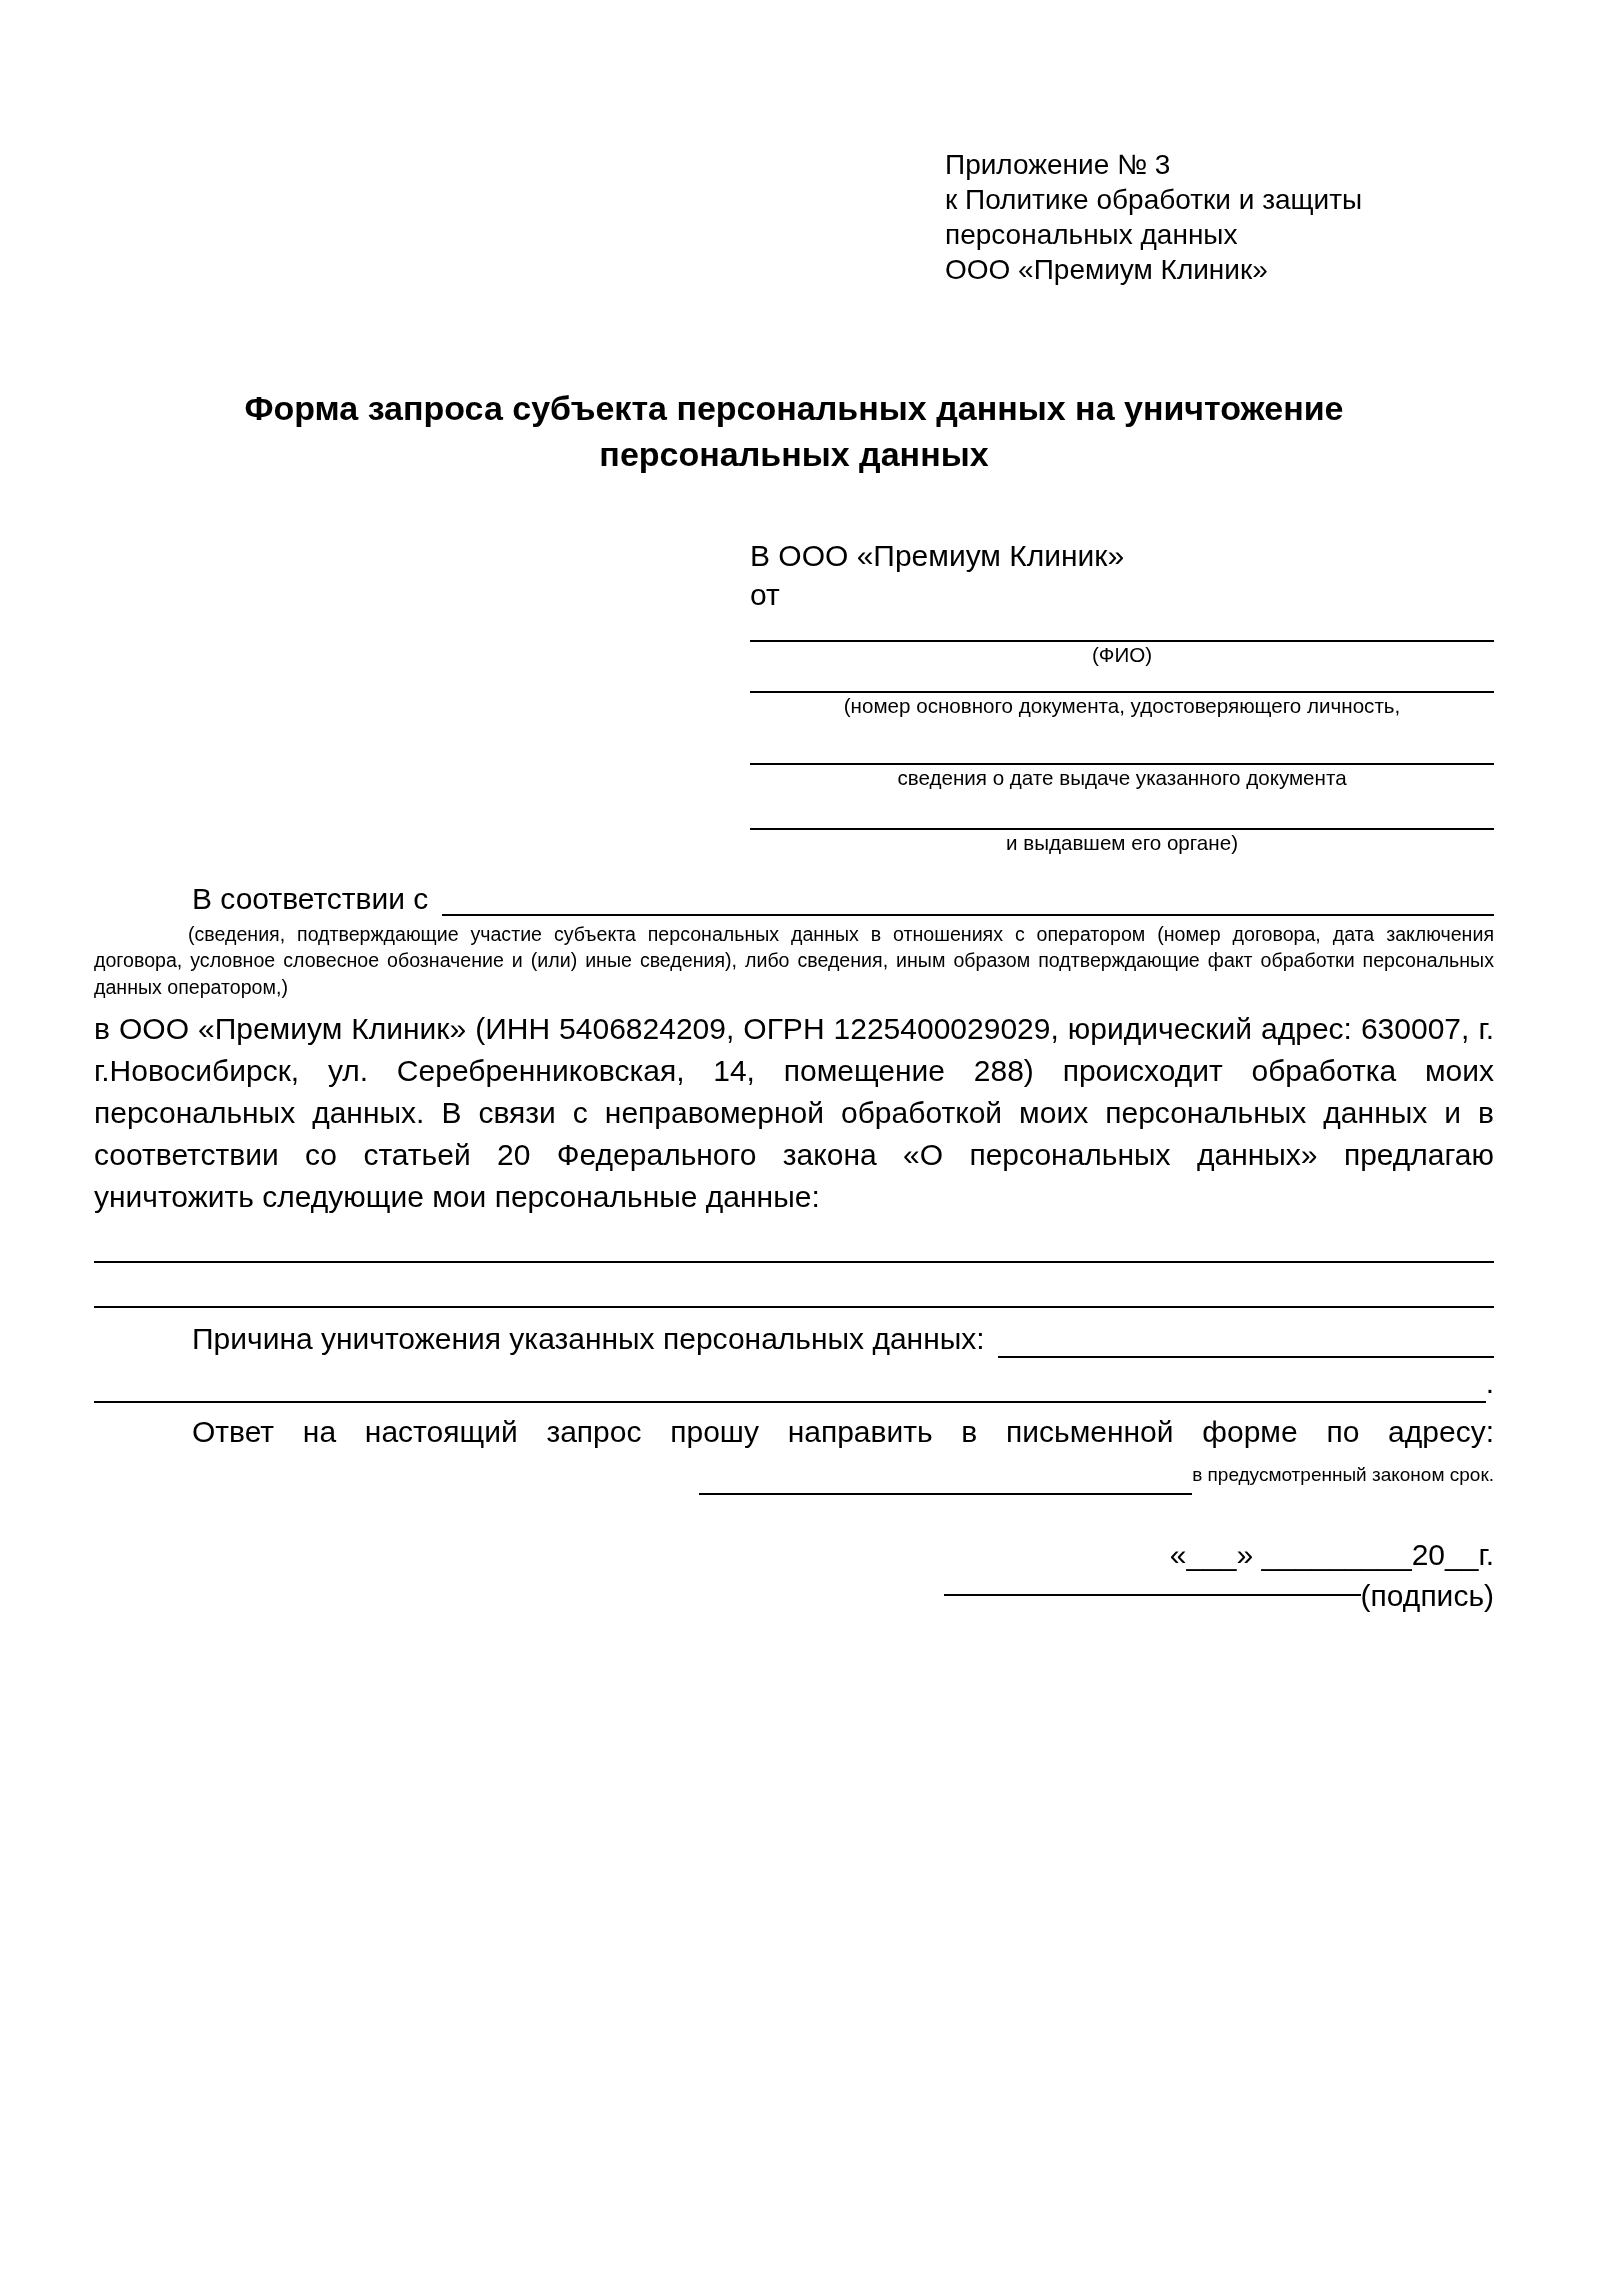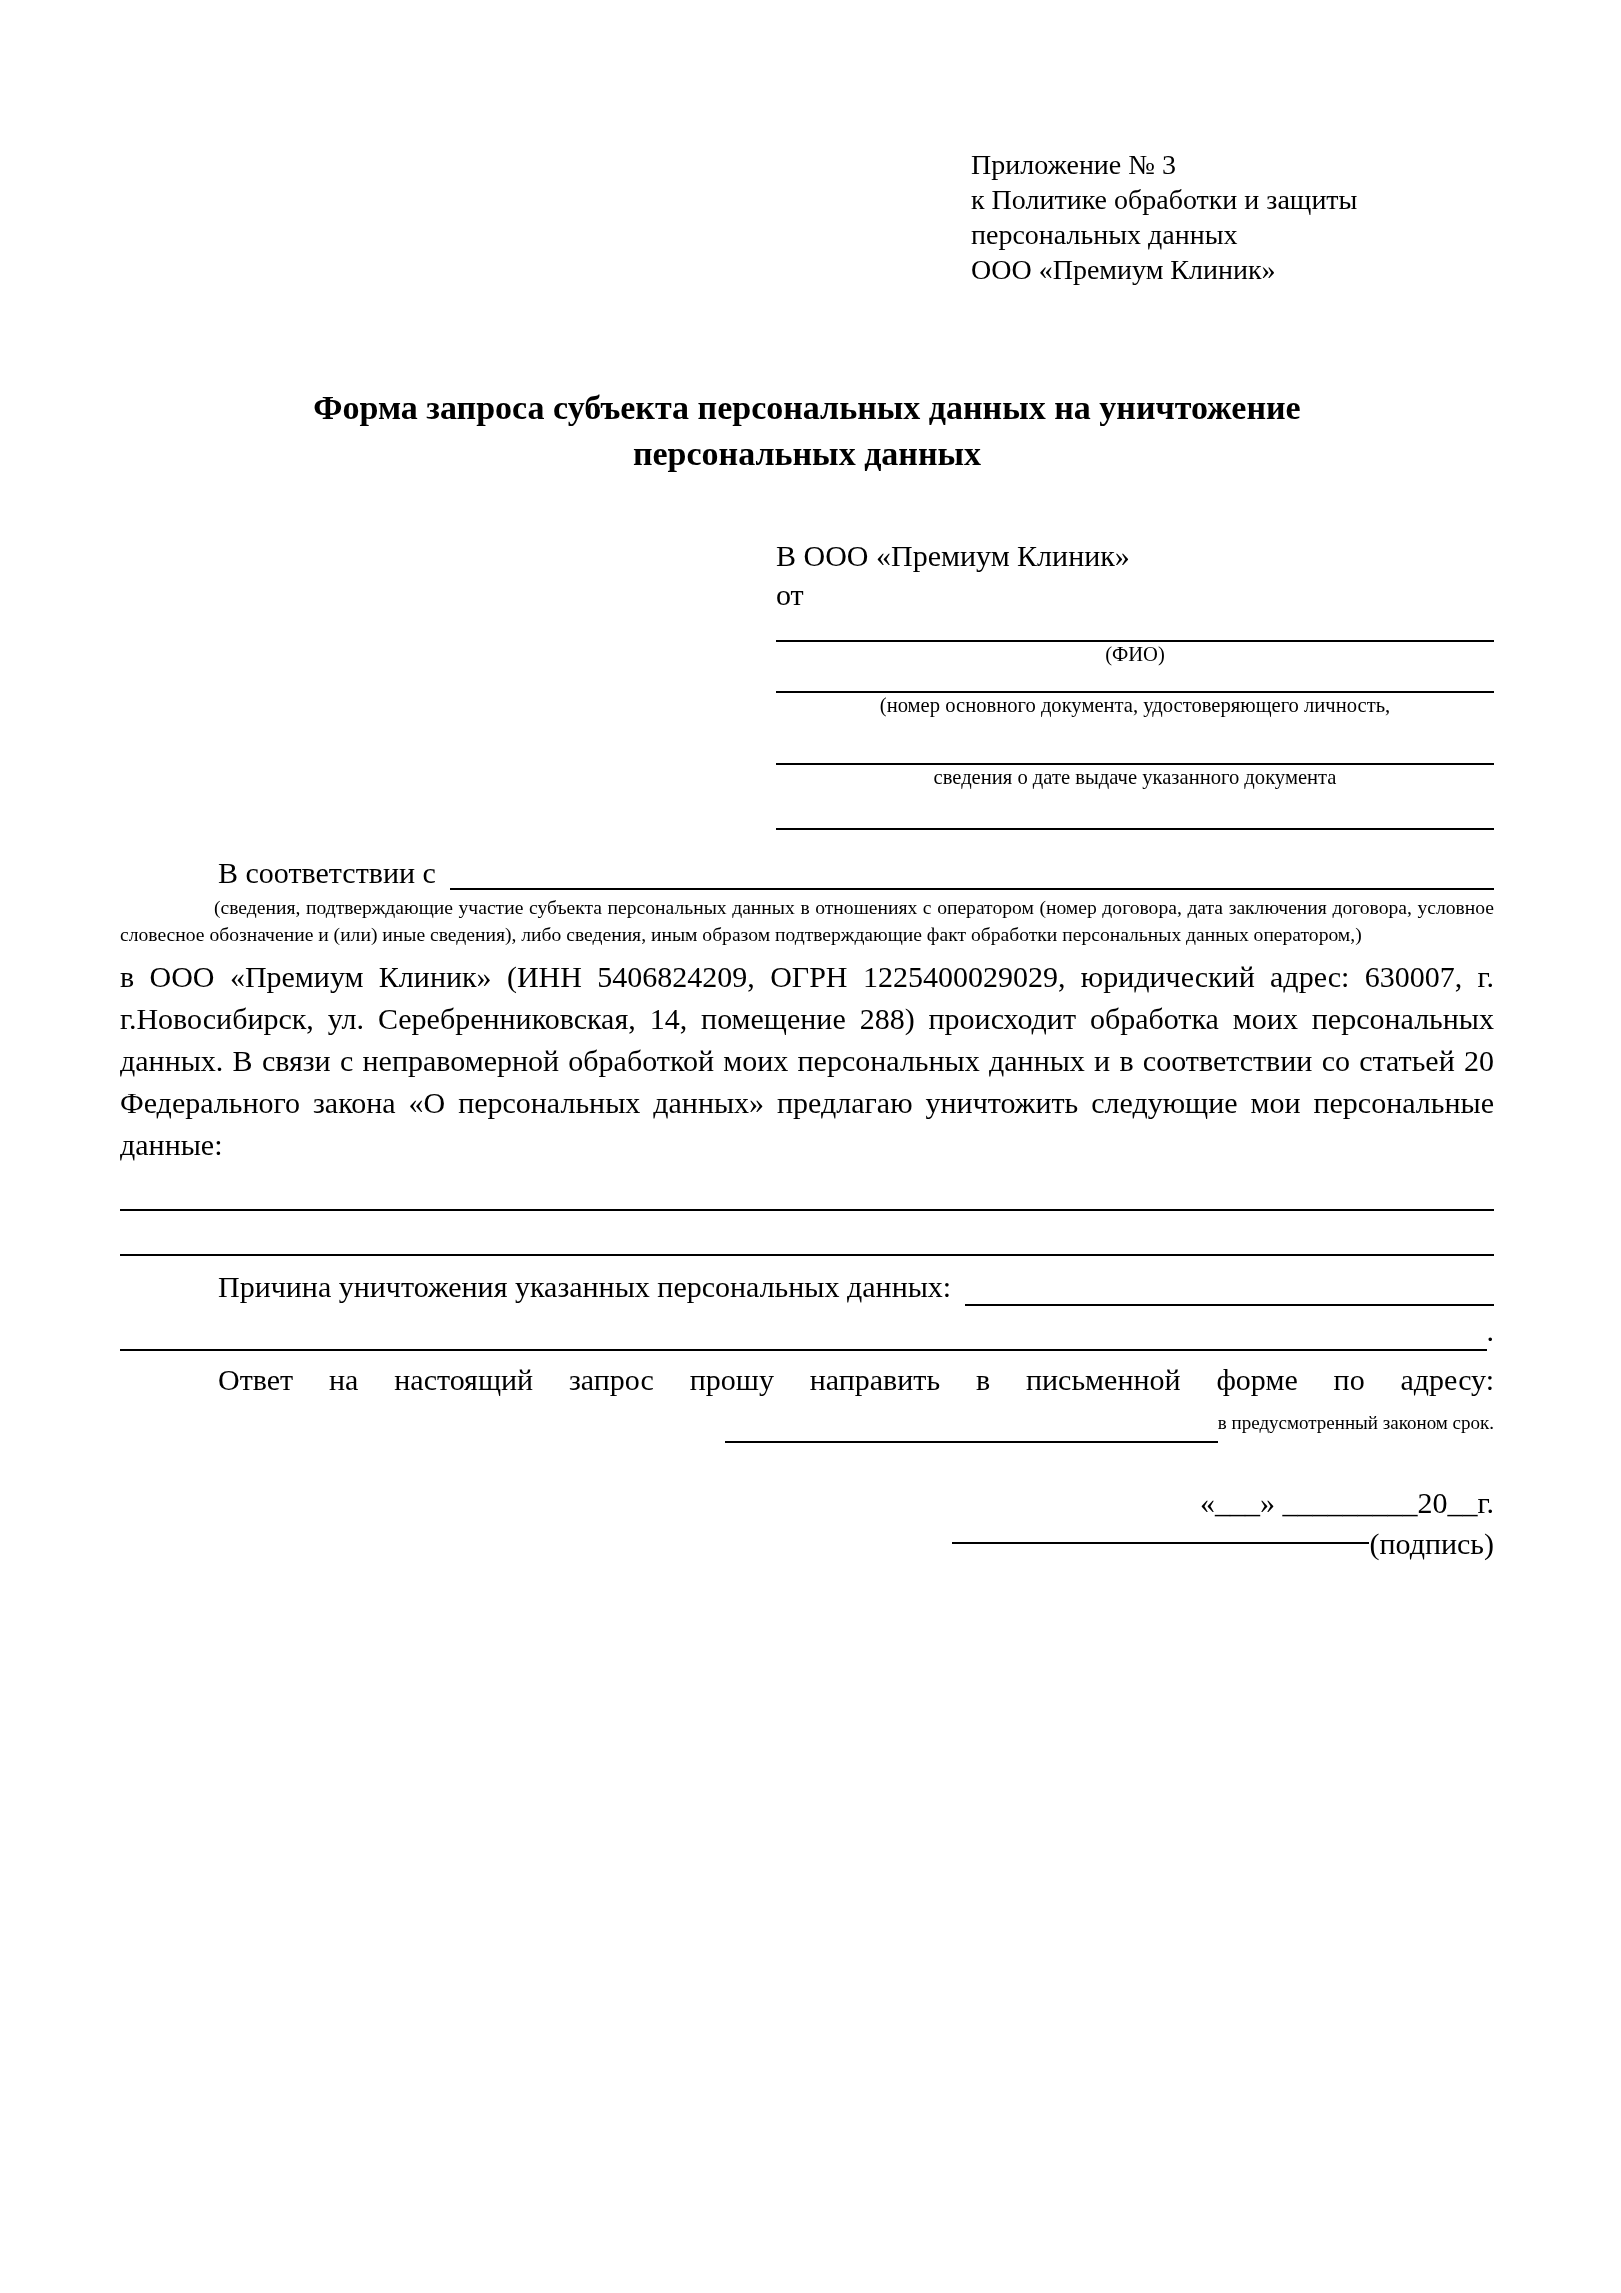--- a/index.html
+++ b/index.html
@@ -1,19 +1,19 @@
 <!DOCTYPE html>
 <html lang="ru"><head>
 <meta charset="utf-8">
 <style>
   html,body{margin:0;padding:0;background:#ffffff;}
   .page{
     width:1621px;height:2294px;background:#ffffff;color:#000000;
-    box-sizing:border-box;padding:147px 127px 0 120px;
-    font-family:Liberation Serif, serif;
+    box-sizing:border-box;padding:147px 127px 0 94px;
+    font-family:Liberation Sans, sans-serif;
     position:relative;overflow:hidden;
   }
   
   .appendix{margin-left:851px;font-size:28px;line-height:35px;}
   
   .doc-title{margin:98px auto 4px;max-width:1147px;text-align:center;
     font-weight:700;font-size:34px;line-height:46px;}
   
   .addressee{margin-top:59px;margin-left:656px;font-size:30px;line-height:39px;}
   .fill{border-bottom:2.9px solid #000;}
@@ -71,20 +71,21 @@
     <div class="f-line h26"></div>
     <div class="cap">(ФИО)</div>
 
     <div class="f-line h24"></div>
     <div class="cap">(номер основного документа, удостоверяющего личность,</div>
 
     <div class="f-line h46"></div>
     <div class="cap">сведения о дате выдаче указанного документа</div>
 
     <div class="f-line h38"></div>
+    <div class="cap">и выдавшем его органе)</div>
   </div>
 
   <div class="accordance">
     <span class="lbl">В соответствии с</span>
     <span class="fill"></span>
   </div>
 
   <p class="note">(сведения, подтверждающие участие субъекта персональных данных в отношениях с оператором (номер договора, дата заключения договора, условное словесное обозначение и (или) иные сведения), либо сведения, иным образом подтверждающие факт обработки персональных данных оператором,)</p>
 
   <p class="para">в ООО «Премиум Клиник» (ИНН 5406824209, ОГРН 1225400029029, юридический адрес: 630007, г. г.Новосибирск, ул. Серебренниковская, 14, помещение 288) происходит обработка моих персональных данных. В связи с неправомерной обработкой моих персональных данных и в соответствии со статьей 20 Федерального закона «О персональных данных» предлагаю уничтожить следующие мои персональные данные:</p>

